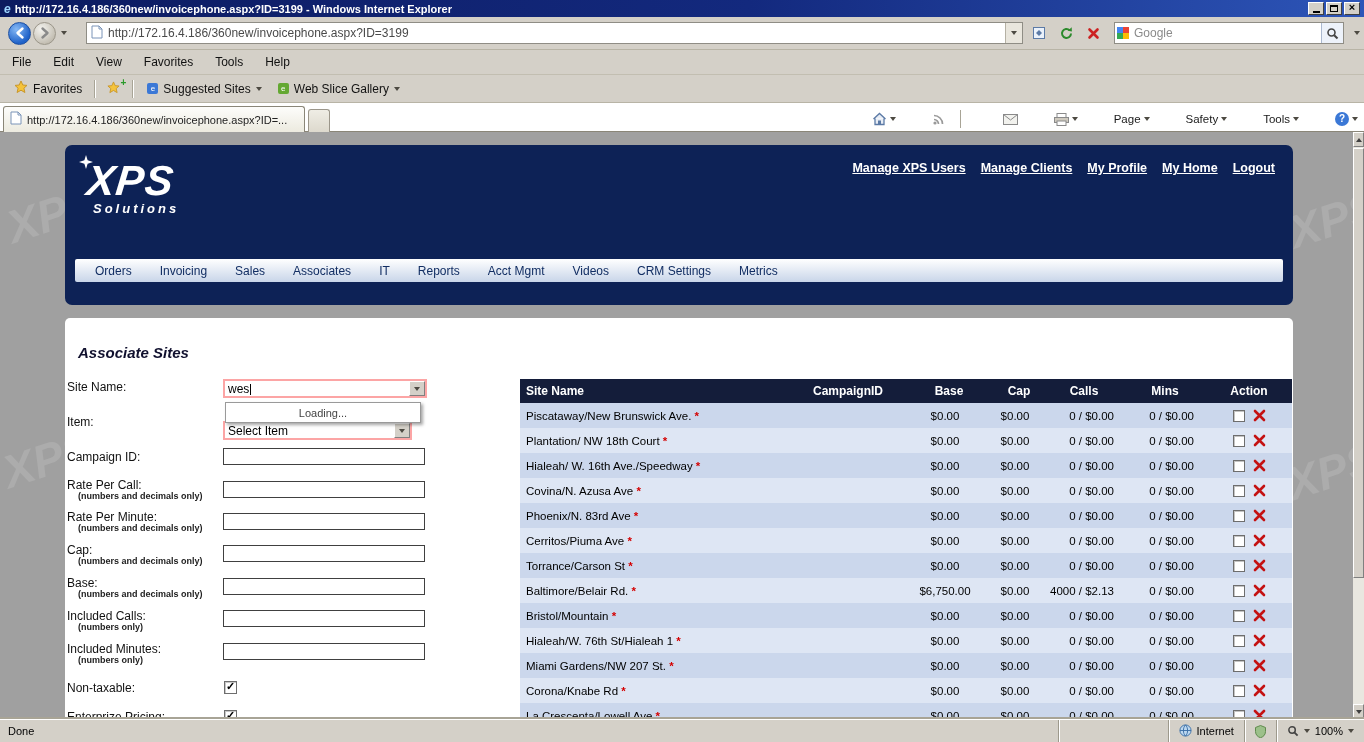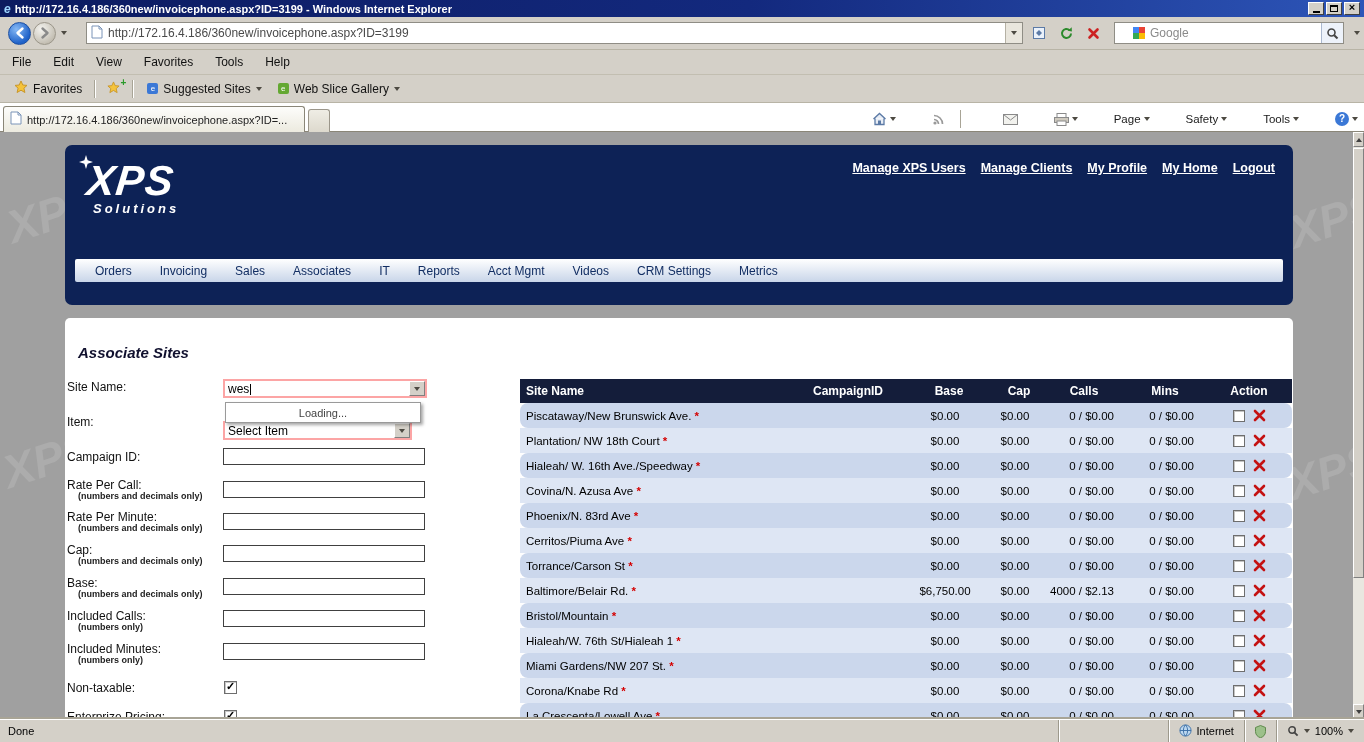--- a/index.html
+++ b/index.html
@@ -29,21 +29,21 @@
   .tri-down { width:0; height:0; border-left:4px solid transparent; border-right:4px solid transparent; border-top:5px solid #4d4a42; }
   .tri-down.sm { border-left-width:3px; border-right-width:3px; border-top-width:4px; }
   .chev-btn { padding:4px 3px; margin-left:2px; flex:none; }
   .addr-box { flex:1; height:22px; background:#fff; border:1px solid #8f8d85; margin-left:16px;
     display:flex; align-items:center; padding-left:4px; }
   .addr-text { flex:1; font-size:12px; color:#4a4a4a; white-space:nowrap; overflow:hidden; margin-left:5px; }
   .addr-drop { width:17px; height:100%; background:#e9e6dd; border-left:1px solid #b5b1a4;
     display:flex; align-items:center; justify-content:center; }
   .tb-ico { width:22px; height:22px; display:flex; align-items:center; justify-content:center; margin-left:5px; flex:none; }
   .search-box { width:230px; height:22px; background:#fff; border:1px solid #8f8d85; margin-left:10px; margin-right:6px;
-    display:flex; align-items:center; padding-left:18px; flex:none; }
+    display:flex; align-items:center; padding-left:2px; flex:none; }
   .g-ico { width:12px; height:12px; flex:none;
     background:linear-gradient(90deg,#4285f4 50%,#ea4335 50%) top/100% 50% no-repeat,
                linear-gradient(90deg,#34a853 50%,#fbbc05 50%) bottom/100% 50% no-repeat; }
   .search-text { flex:1; color:#8a8a8a; font-size:12px; margin-left:5px; }
   .mag-btn { width:22px; height:100%; background:#edf2fa; border-left:1px solid #aab8cf;
     display:flex; align-items:center; justify-content:center; }
   .search-chev { padding:4px 4px; }
 
   
   .menu-row { position:absolute; top:50px; left:0; right:0; height:25px; background:#d4d0c8;
@@ -116,21 +116,21 @@
     display:flex; align-items:center; justify-content:center; font-size:11px; color:#444; z-index:5; }
   .f-check { position:absolute; left:159px; width:13px; height:13px; background:#fff; border:1px solid #6e6e6e;
     box-shadow:inset 1px 1px 0 #c8c8c8; font-size:11px; line-height:11px; text-align:center; }
   .check-glyph { position:relative; top:-1px; font-weight:bold; }
 
   
   .sites-table { position:absolute; left:455px; top:61px; width:772px; }
   .t-head, .t-row { display:grid; grid-template-columns:272px 112px 90px 50px 80px 82px 86px; align-items:center; }
   .t-head { background:#141d3a; color:#fff; font-weight:bold; font-size:12px; height:24px; }
   .t-row { height:25px; font-size:11.5px; color:#000; }
-  .t-row.odd  { background:#cbd7ec;border-radius:8px; }
+  .t-row.odd  { background:#cbd7ec; }
   .t-row.even { background:#dee6f4; }
   .th { text-align:center; }
   .th.th0 { text-align:left; padding-left:6px; }
   .td.c-site { padding-left:6px; white-space:nowrap; overflow:hidden; }
   .star { color:#d40000; font-weight:bold; }
   .td.c-camp { text-align:center; }
   .td.c-base, .td.c-cap { text-align:center; padding-right:8px; }
   .td.c-calls { text-align:right; padding-right:10px; }
   .td.c-mins  { text-align:right; padding-right:12px; }
   .td.c-action { display:flex; align-items:center; justify-content:center; gap:8px; }

